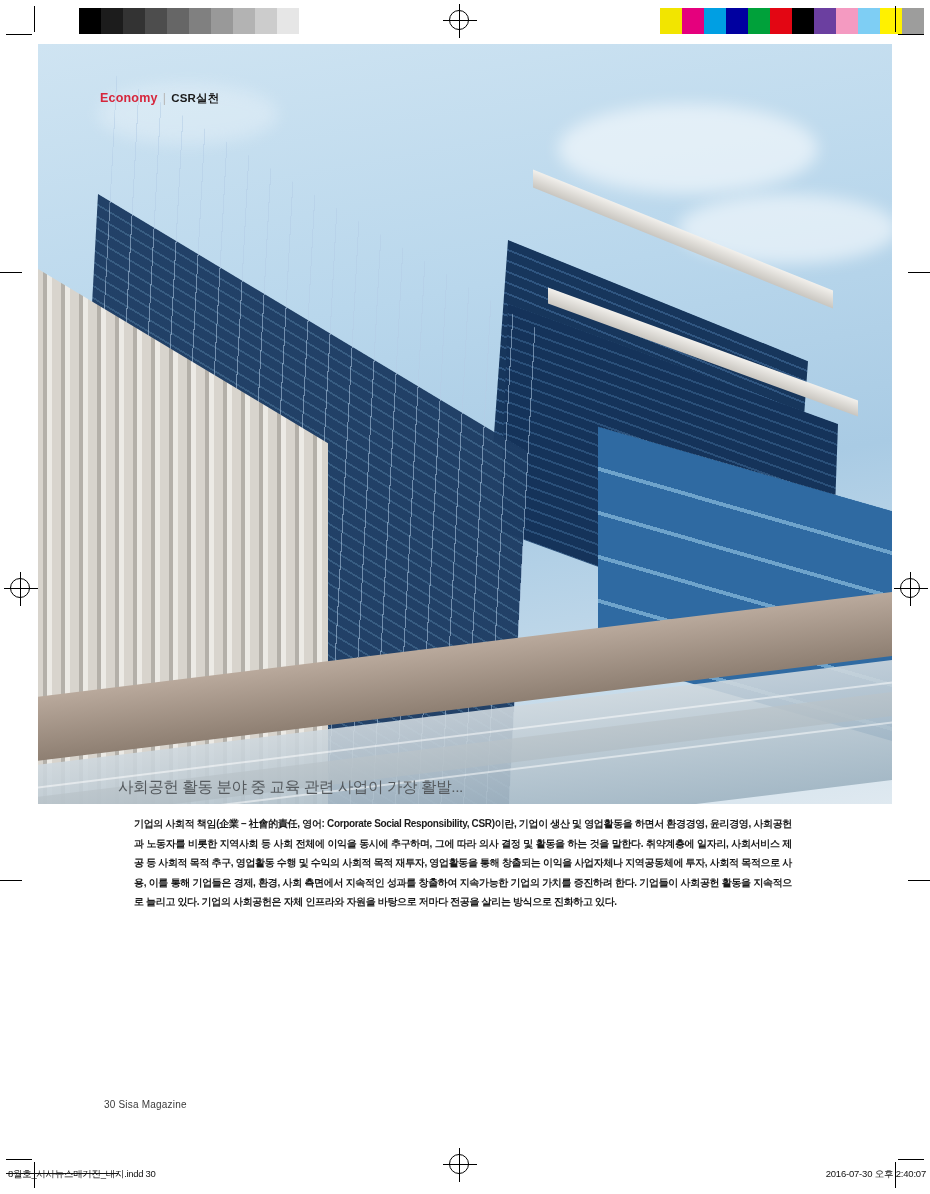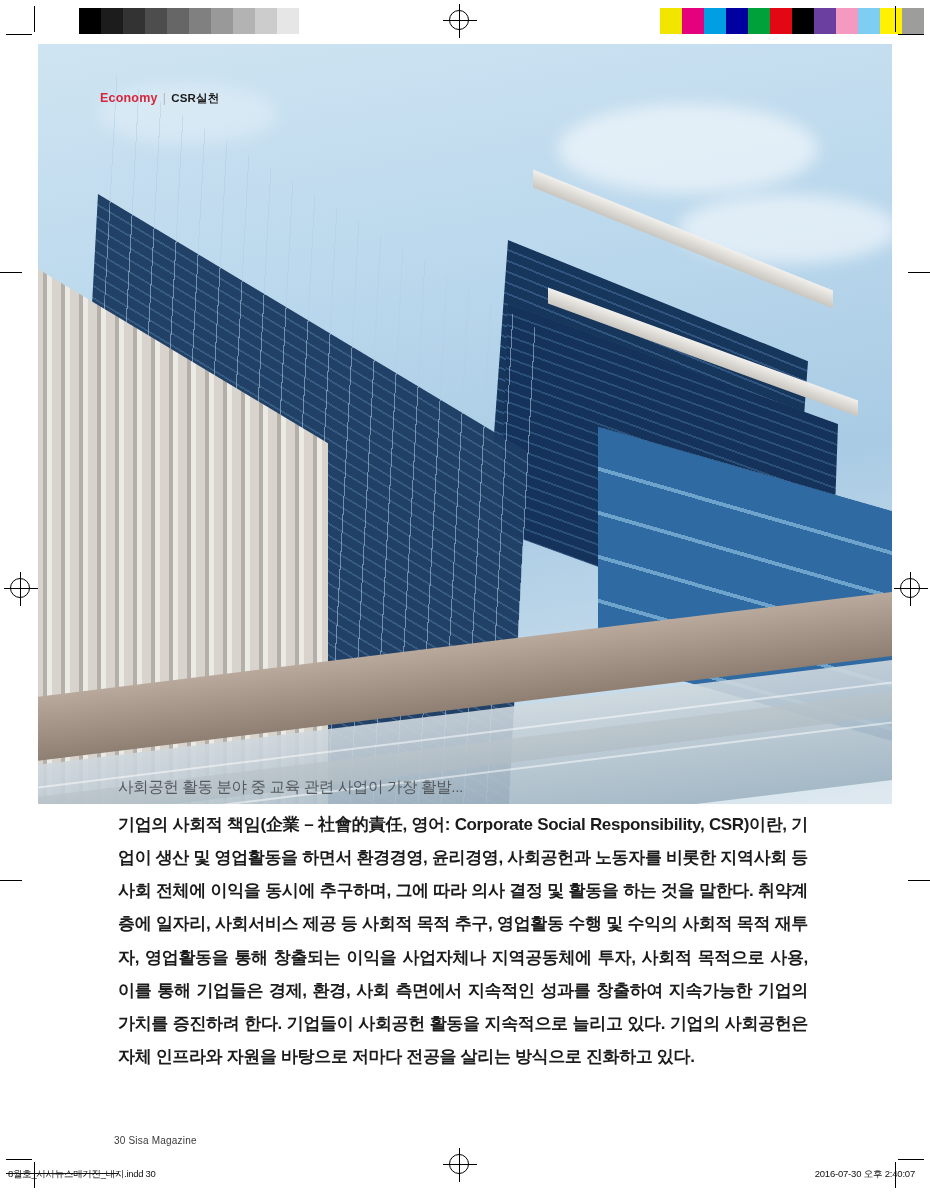--- a/index.html
+++ b/index.html
@@ -255,51 +255,50 @@
   #headline {
     font-family: "DejaVu Serif", "Liberation Serif", serif;
     font-size: 31px;
     line-height: 1.33;
     color: #111;
     letter-spacing: -1.2px;
     margin: 0 0 20px 0;
     font-weight: 400;
   }
   #body-copy {
-    font-size: 17px;
+    font-size: 10px;
     line-height: 1.95;
     color: #1b1b1b;
     letter-spacing: -0.35px;
     text-align: justify;
-    margin: 0;
+    margin: 16px;
     font-weight: bold;
   }
   #folio {
     position: absolute;
-    left: 76px;
+    left: 66px;
     top: 1055px;
     font-size: 10px;
     color: #3a3a3a;
     letter-spacing: .2px;
-    margin-top: 36px;
   }
 
   
   #slug-left {
     position: absolute;
     left: 8px;
     top: 1168px;
     font-size: 9.5px;
     color: #111;
     letter-spacing: -0.3px;
     white-space: nowrap;
   }
   #slug-right {
     position: absolute;
-    right: 15px;
+    right: 4px;
     top: 1168px;
     font-size: 9.5px;
     color: #111;
     letter-spacing: -0.2px;
     white-space: nowrap;
   }
   .strike {
     position: absolute;
     left: 6px;
     top: 1173px;

